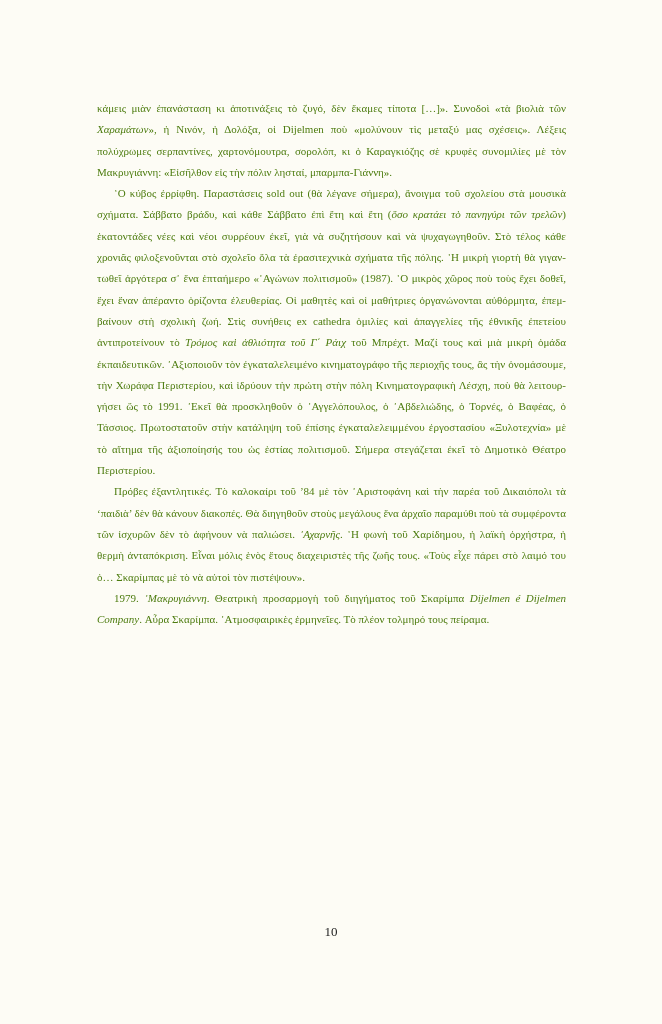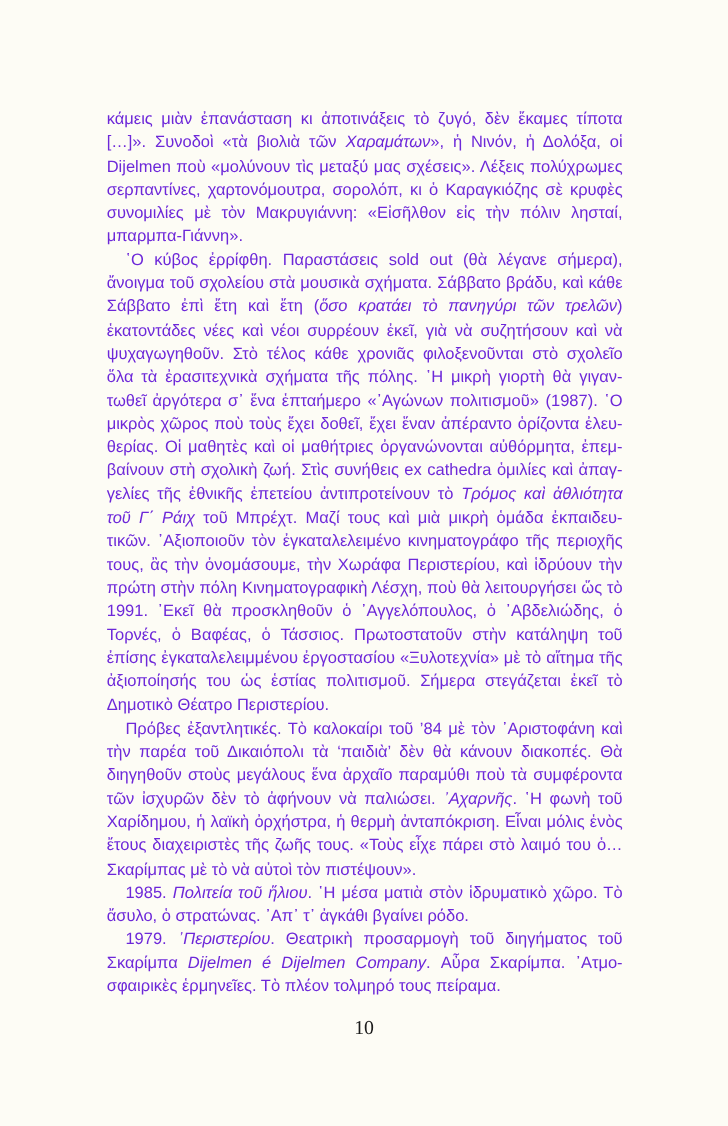--- a/index.html
+++ b/index.html
@@ -11,60 +11,57 @@
     width: 662px;
     height: 1024px;
     position: relative;
     overflow: hidden;
   }
   .page {
     position: absolute;
     left: 97px;
     top: 98px;
     width: 469px;
-    font-family: Liberation Sans, sans-serif;
-    font-size: 15px;
+    font-family: Liberation Serif, serif;
+    font-size: 11px;
     line-height: 21.3px;
-    color: #6d28d9;
+    color: #4d7c0f;
     text-align: justify;
     hyphens: manual;
   }
   .page p {
     margin: 0;
     text-indent: 17px;
   }
   .page p.first {
     text-indent: 0;
   }
   .page i { font-style: italic; }
   .page-number {
     position: absolute;
     left: 0;
     width: 662px;
     top: 924px;
     text-align: center;
     font-family: "Liberation Serif", "DejaVu Serif", serif;
-    font-size: 18px;
+    font-size: 13px;
     color: #1c1c1c;
   }
 </style>
 </head>
 <body>
 
 <div class="page">
   <p class="first">
     <span>κάμεις μιὰν ἐπανάσταση κι ἀποτινάξεις τὸ ζυγό, δὲν ἔκαμες τίποτα […]». Συνοδοὶ «τὰ βιολιὰ τῶν </span><i>Χαραμάτων</i><span>», ἡ Νινόν, ἡ Δολόξα, οἱ Dijelmen ποὺ «μολύνουν τὶς μεταξύ μας σχέσεις». Λέξεις πολύχρωμες σερπαντίνες, χαρτονόμουτρα, σορολόπ, κι ὁ Καραγκιόζης σὲ κρυφὲς συνομιλίες μὲ τὸν Μακρυγιάννη: «Εἰσῆλθον εἰς τὴν πόλιν λησταί, μπαρμπα-Γιάννη».</span>
   </p>
   <p>
     <span>῾Ο κύβος ἐρρίφθη. Παραστάσεις sold out (θὰ λέγανε σήμερα), ἄνοιγμα τοῦ σχολείου στὰ μουσικὰ σχήματα. Σάββατο βράδυ, καὶ κάθε Σάββατο ἐπὶ ἔτη καὶ ἔτη (</span><i>ὅσο κρατάει τὸ πανηγύρι τῶν τρελῶν</i><span>) ἑκατοντάδες νέες καὶ νέοι συρρέουν ἐκεῖ, γιὰ νὰ συζητήσουν καὶ νὰ ψυχαγωγηθοῦν. Στὸ τέλος κάθε χρονιᾶς φιλοξενοῦνται στὸ σχολεῖο ὅλα τὰ ἐρασιτεχνικὰ σχήματα τῆς πόλης. ῾Η μικρὴ γιορτὴ θὰ γιγαν­τωθεῖ ἀργότερα σ᾿ ἕνα ἑπταήμερο «᾿Αγώνων πολιτισμοῦ» (1987). ῾Ο μικρὸς χῶρος ποὺ τοὺς ἔχει δοθεῖ, ἔχει ἕναν ἀπέραντο ὁρίζοντα ἐλευ­θερίας. Οἱ μαθητὲς καὶ οἱ μαθήτριες ὀργανώνονται αὐθόρμητα, ἐπεμ­βαίνουν στὴ σχολικὴ ζωή. Στὶς συνήθεις ex cathedra ὁμιλίες καὶ ἀπαγ­γελίες τῆς ἐθνικῆς ἐπετείου ἀντιπροτείνουν τὸ </span><i>Τρόμος καὶ ἀθλιότητα τοῦ Γ΄ Ράιχ</i><span> τοῦ Μπρέχτ. Μαζί τους καὶ μιὰ μικρὴ ὁμάδα ἐκπαιδευ­τικῶν. ᾿Αξιοποιοῦν τὸν ἐγκαταλελειμένο κινηματογράφο τῆς πε­ριοχῆς τους, ἂς τὴν ὀνομάσουμε, τὴν Χωράφα Περιστερίου, καὶ ἱδρύ­ουν τὴν πρώτη στὴν πόλη Κινηματογραφικὴ Λέσχη, ποὺ θὰ λειτουρ­γήσει ὥς τὸ 1991. ᾿Εκεῖ θὰ προσκληθοῦν ὁ ᾿Αγγελόπουλος, ὁ ᾿Αβδε­λιώδης, ὁ Τορνές, ὁ Βαφέας, ὁ Τάσσιος. Πρωτοστατοῦν στὴν κατά­ληψη τοῦ ἐπίσης ἐγκαταλελειμμένου ἐργοστασίου «Ξυλοτεχνία» μὲ τὸ αἴτημα τῆς ἀξιοποίησής του ὡς ἑστίας πολιτισμοῦ. Σήμερα στεγάζεται ἐκεῖ τὸ Δημοτικὸ Θέατρο Περιστερίου.</span>
   </p>
   <p>
     <span>Πρόβες ἐξαντλητικές. Τὸ καλοκαίρι τοῦ ’84 μὲ τὸν ᾿Αριστοφάνη καὶ τὴν παρέα τοῦ Δικαιόπολι τὰ ‘παιδιὰ’ δὲν θὰ κάνουν διακοπές. Θὰ διηγηθοῦν στοὺς μεγάλους ἕνα ἀρχαῖο παραμύθι ποὺ τὰ συμφέ­ροντα τῶν ἰσχυρῶν δὲν τὸ ἀφήνουν νὰ παλιώσει. </span><i>᾿Αχαρνῆς</i><span>. ῾Η φωνὴ τοῦ Χαρίδημου, ἡ λαϊκὴ ὀρχήστρα, ἡ θερμὴ ἀνταπόκριση. Εἶναι μόλις ἑνὸς ἔτους διαχειριστὲς τῆς ζωῆς τους. «Τοὺς εἶχε πάρει στὸ λαιμό του ὁ… Σκαρίμπας μὲ τὸ νὰ αὐτοὶ τὸν πιστέψουν».</span>
   </p>
   <p>
-    <span>1985. </span><i>Πολιτεία τοῦ ἥλιου</i><span>. ῾Η μέσα ματιὰ στὸν ἱδρυματικὸ χῶρο. Τὸ ἄσυλο, ὁ στρατώνας. ᾿Απ᾿ τ᾿ ἀγκάθι βγαίνει ρόδο.</span>
-  </p>
-  <p>
-    <span>1979. </span><i>᾿Περιστερίου</i><span>. Θεατρικὴ προσαρμογὴ τοῦ διηγήματος τοῦ Σκαρίμπα </span><i>Dijelmen é Dijelmen Company</i><span>. Αὖρα Σκαρίμπα. ᾿Ατμο­σφαιρικὲς ἑρμηνεῖες. Τὸ πλέον τολμηρό τους πείραμα.</span>
+    <span>1979. </span><i>᾿Μακρυγιάννη</i><span>. Θεατρικὴ προσαρμογὴ τοῦ διηγήματος τοῦ Σκαρίμπα </span><i>Dijelmen é Dijelmen Company</i><span>. Αὖρα Σκαρίμπα. ᾿Ατμο­σφαιρικὲς ἑρμηνεῖες. Τὸ πλέον τολμηρό τους πείραμα.</span>
   </p>
 </div>
 
 <div class="page-number">10</div>
 
 </body></html>

